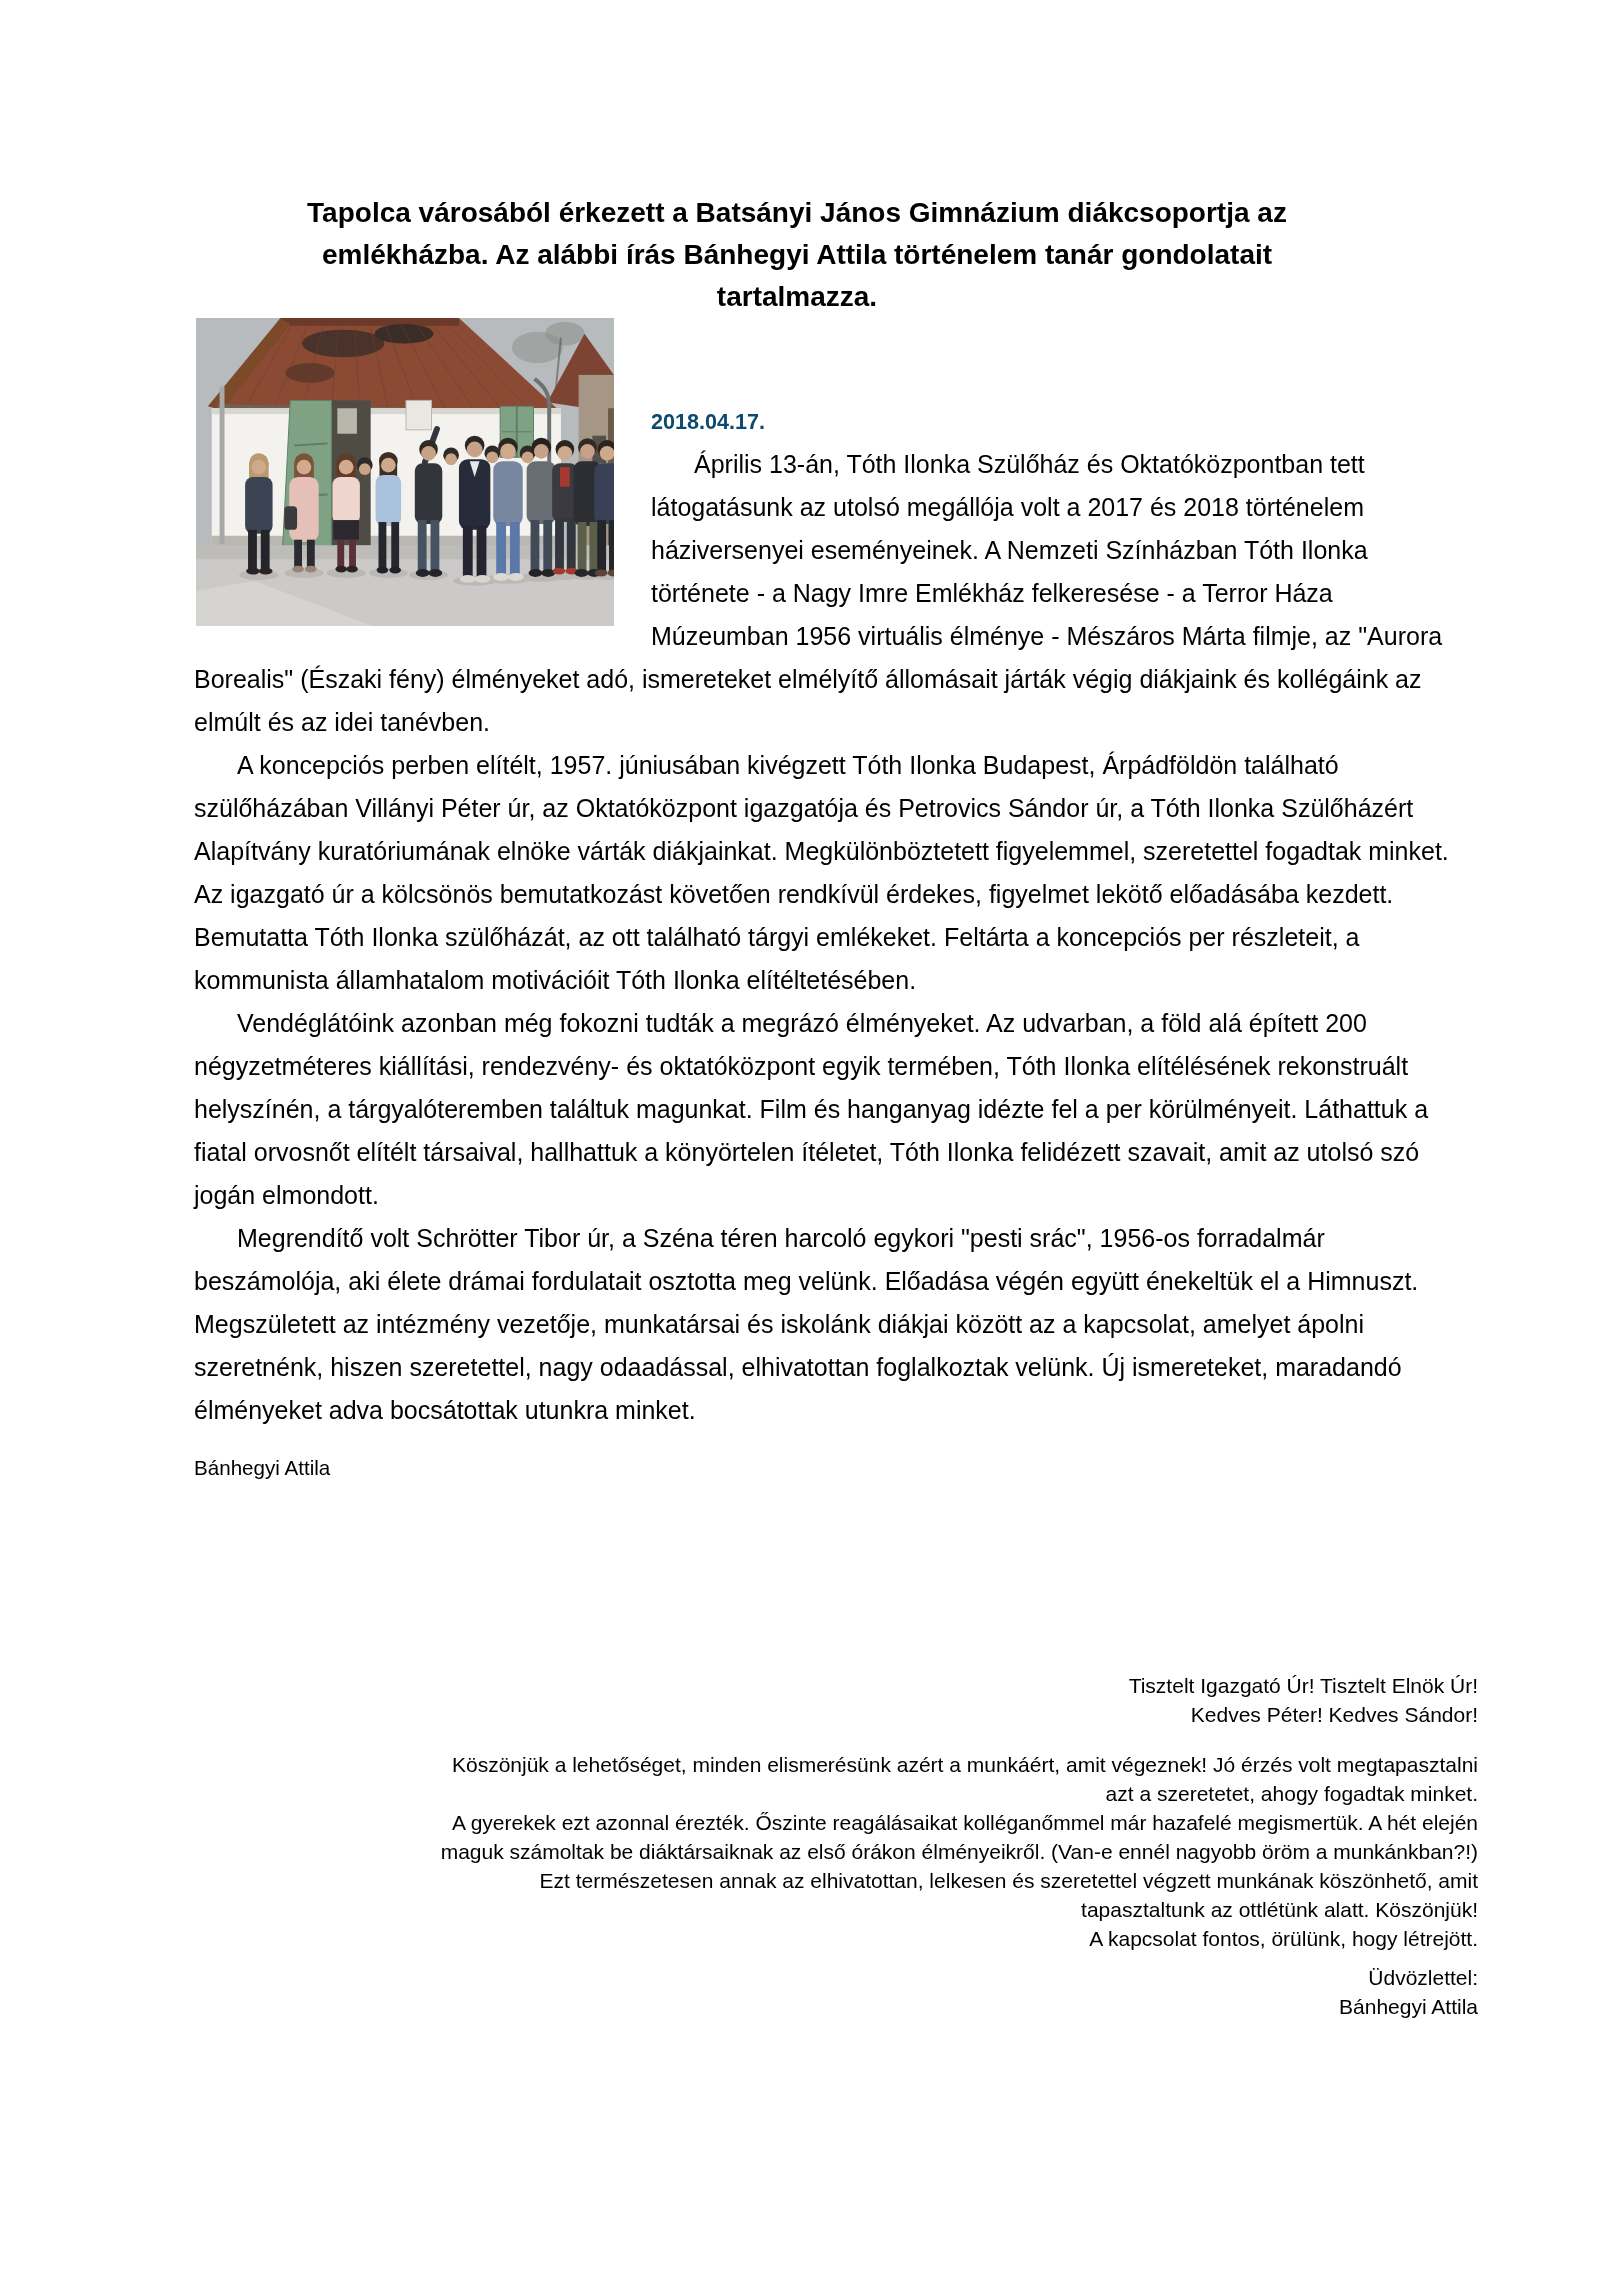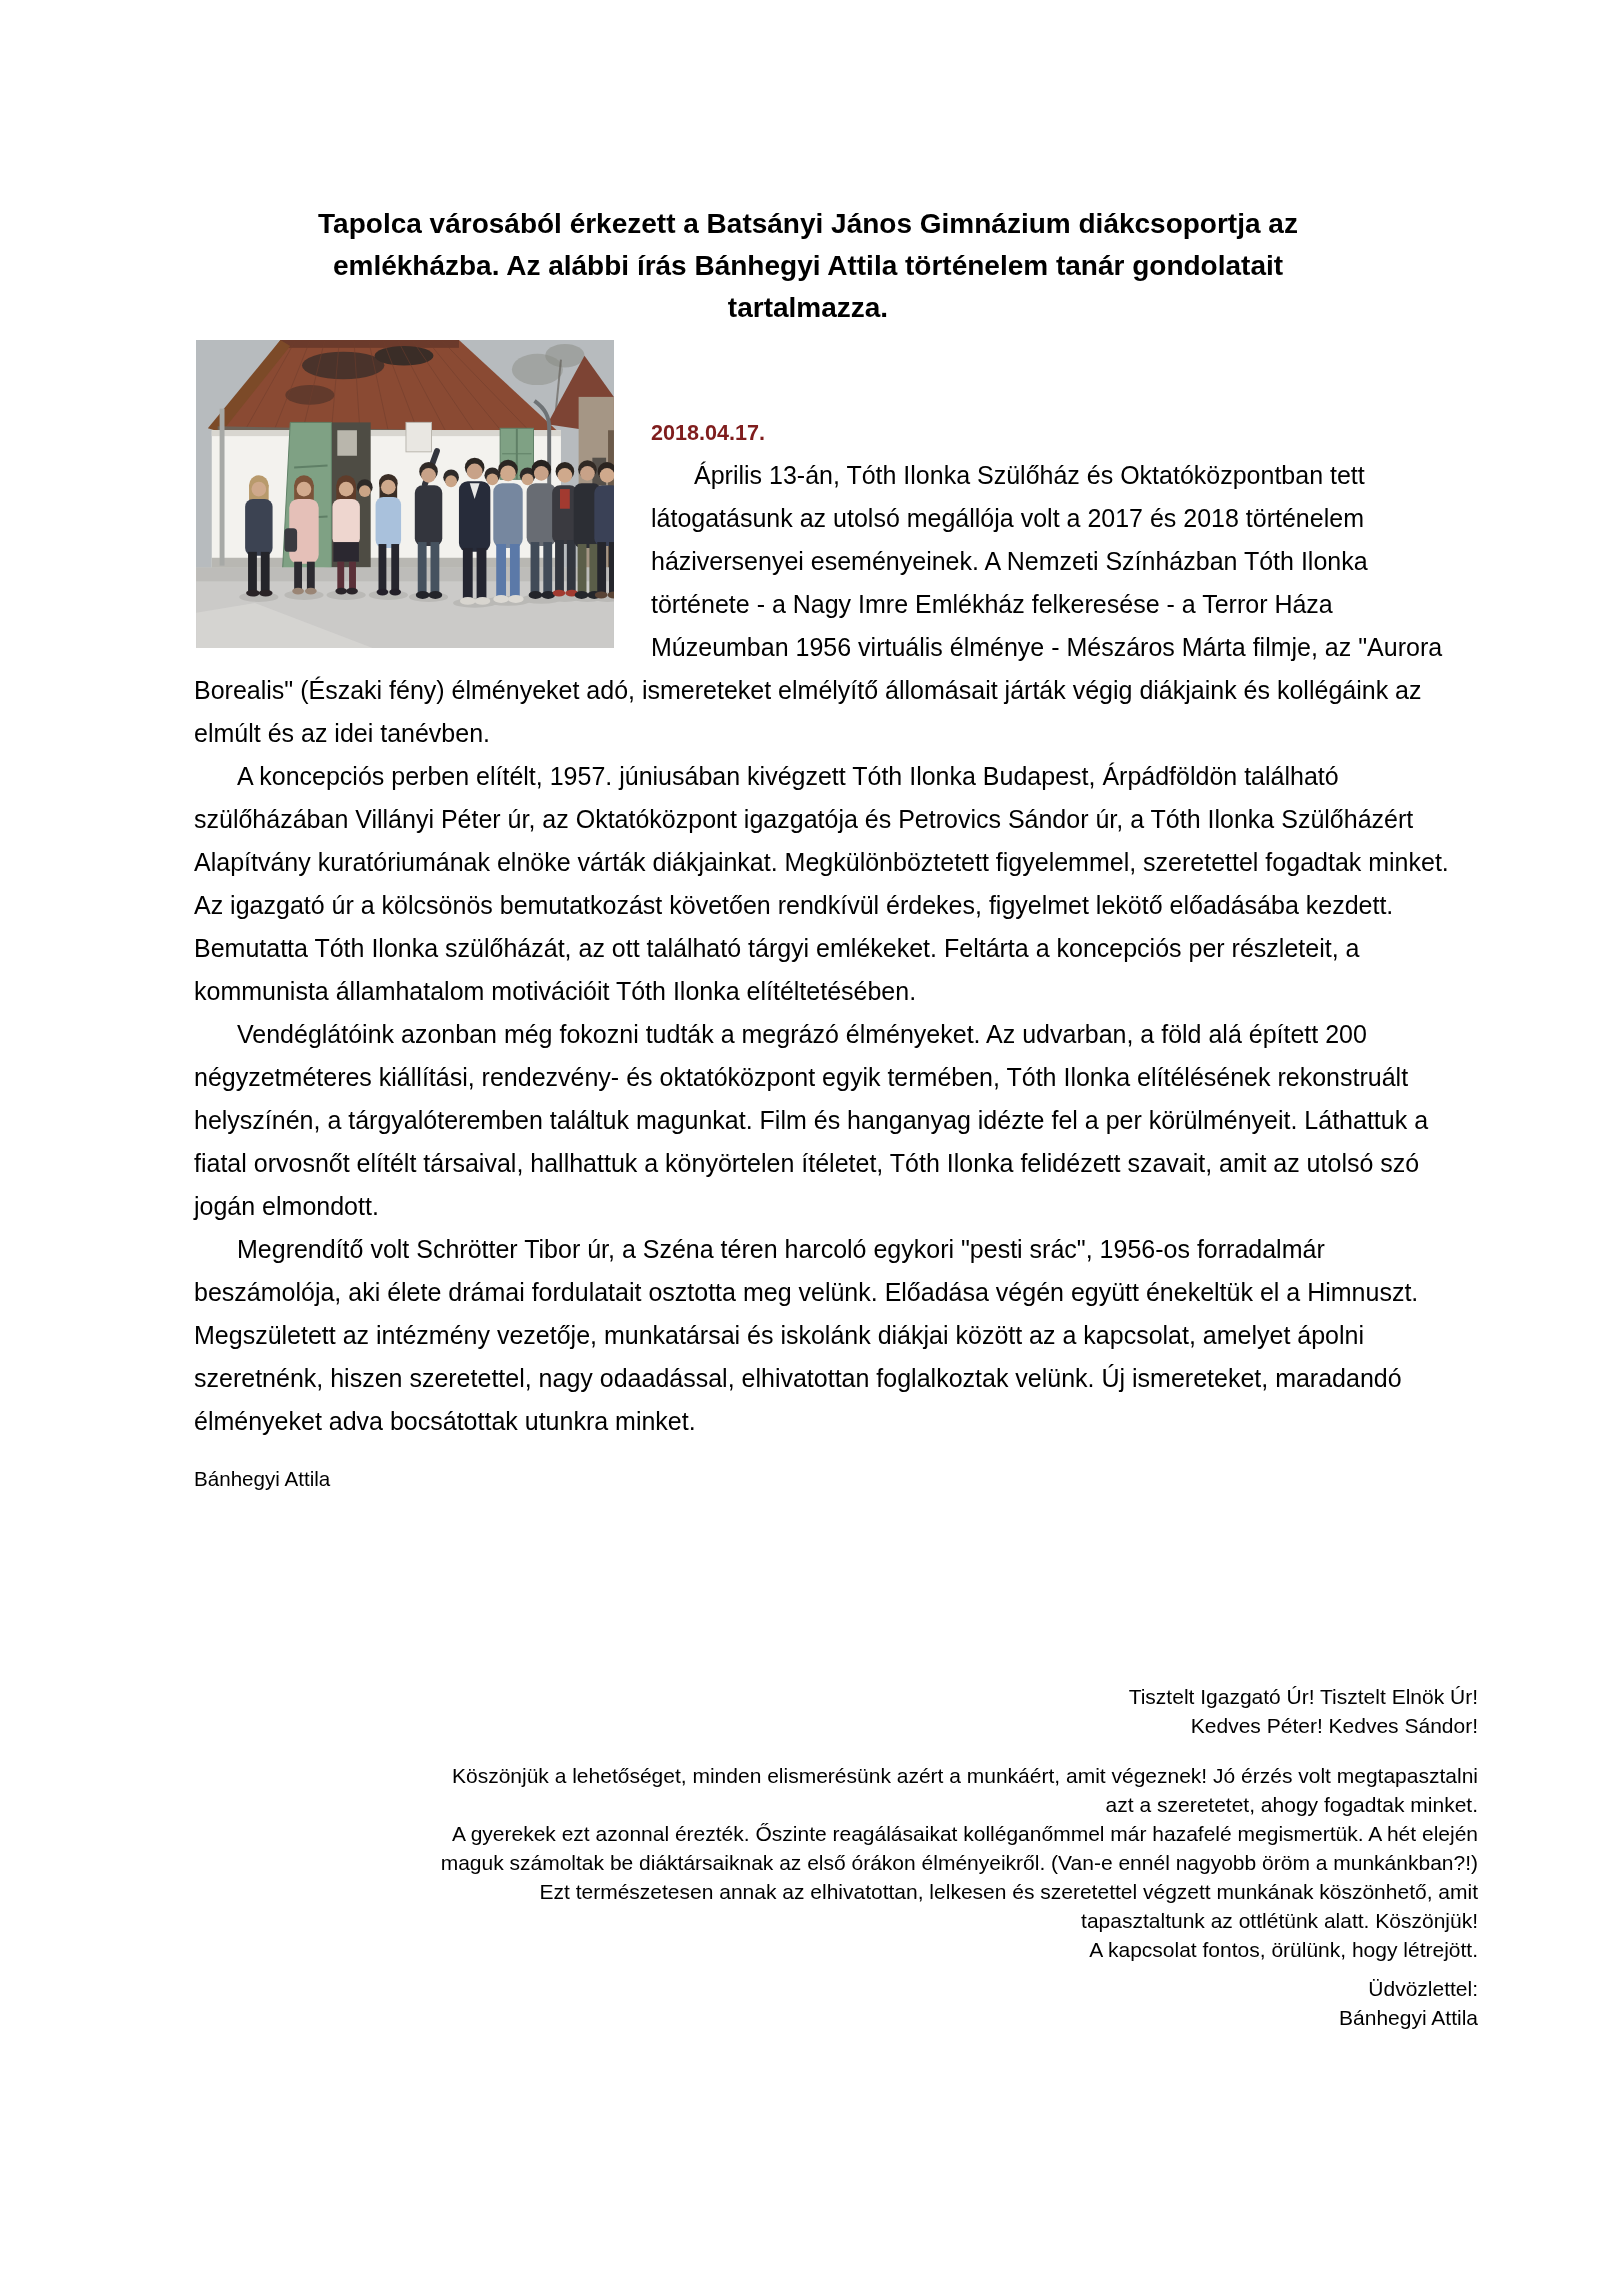--- a/index.html
+++ b/index.html
@@ -7,39 +7,39 @@
     width: 1621px; height: 2293px;
     font-family: "Liberation Sans", sans-serif;
     color: #000;
     overflow: hidden;
   }
   .page { position: relative; width: 1621px; height: 2293px; background: #ffffff; }
   .content { position: absolute; left: 194px; top: 192px; width: 1284px; }
 
   .title {
     position: relative; left: -29px; width: 1264px;
-    margin: 11px;
+    margin: 0;
     font-size: 28px; font-weight: bold; line-height: 42px;
     text-align: center;
     white-space: pre-line;
   }
 
   .photo {
     float: left;
     width: 418px; height: 308px;
     margin: 0 37px 19.6px 2px;
     background: #b7bbbe;
     overflow: hidden;
   }
   .photo svg { display: block; }
 
   .date {
     margin: 82px 0 0 0;
     font-size: 21.6px; font-weight: bold; line-height: 43px;
-    color: #7f1d1d;
+    color: #0c4a6e;
   }
 
   .para {
     margin: 0;
     font-size: 25px; line-height: 43px;
     white-space: pre-line;
     text-indent: 43px;
   }
 
   .signature { margin: 13.7px 0 0 0; font-size: 20.6px; line-height: 43px; }

